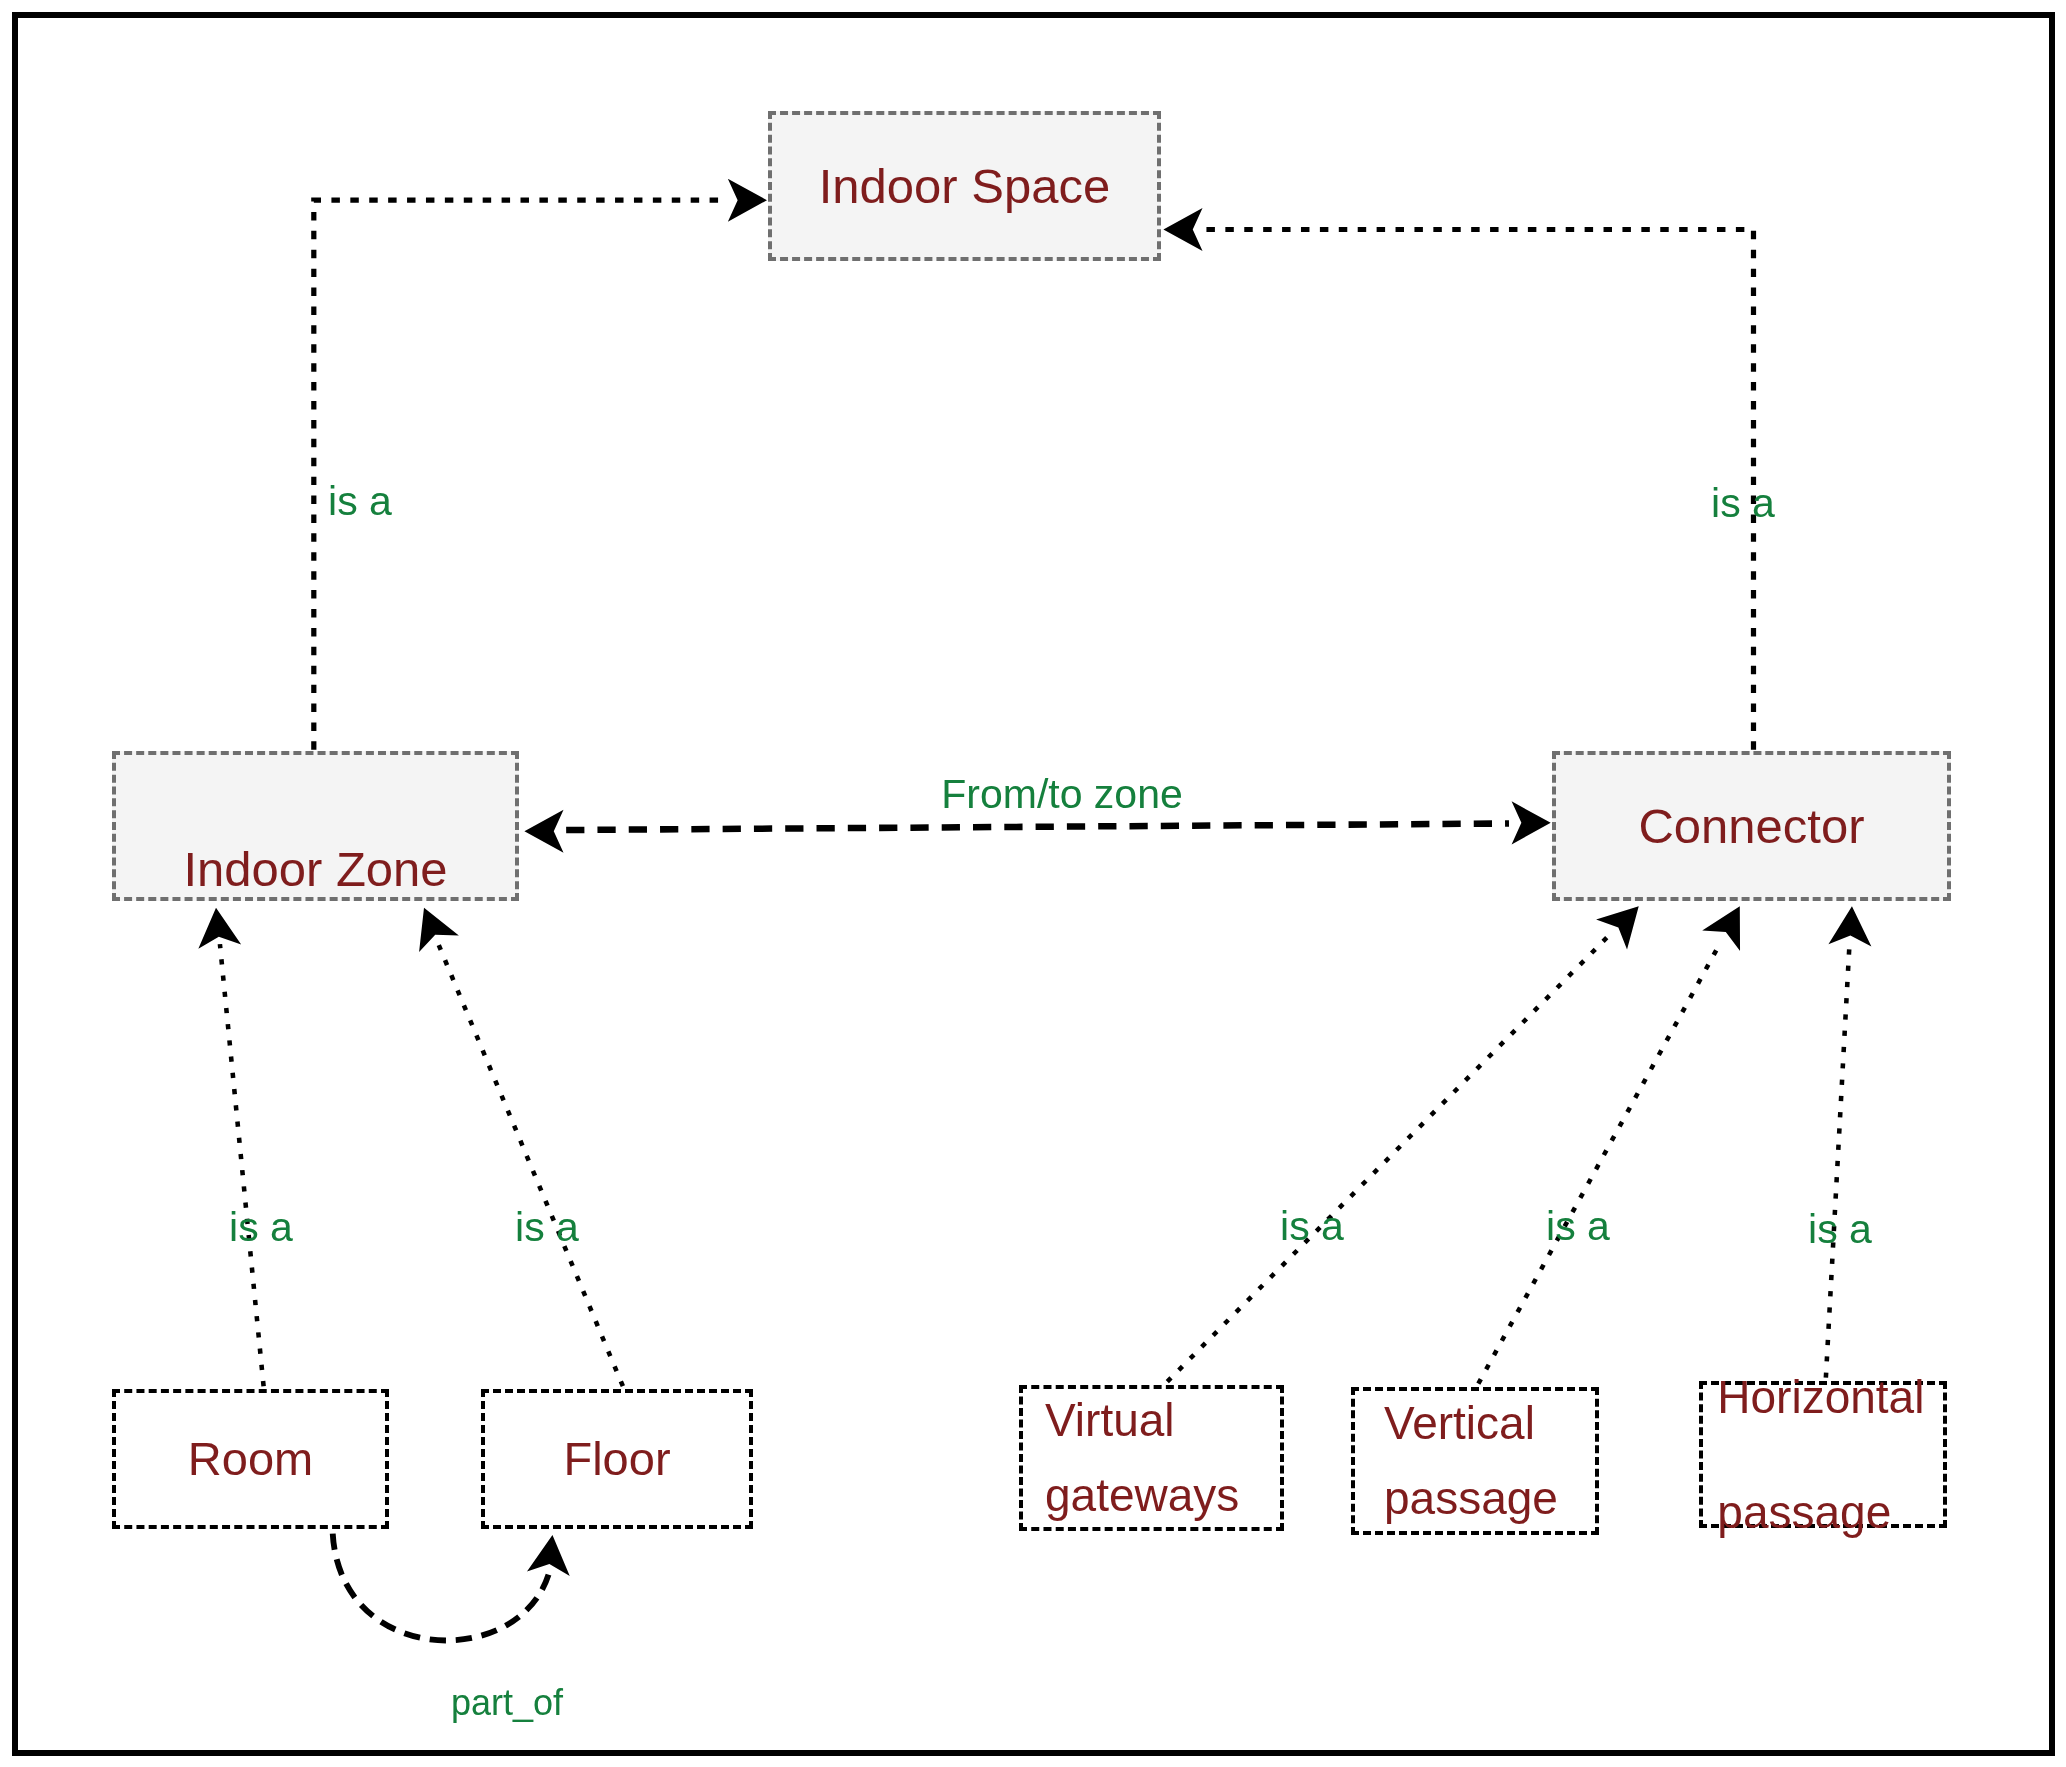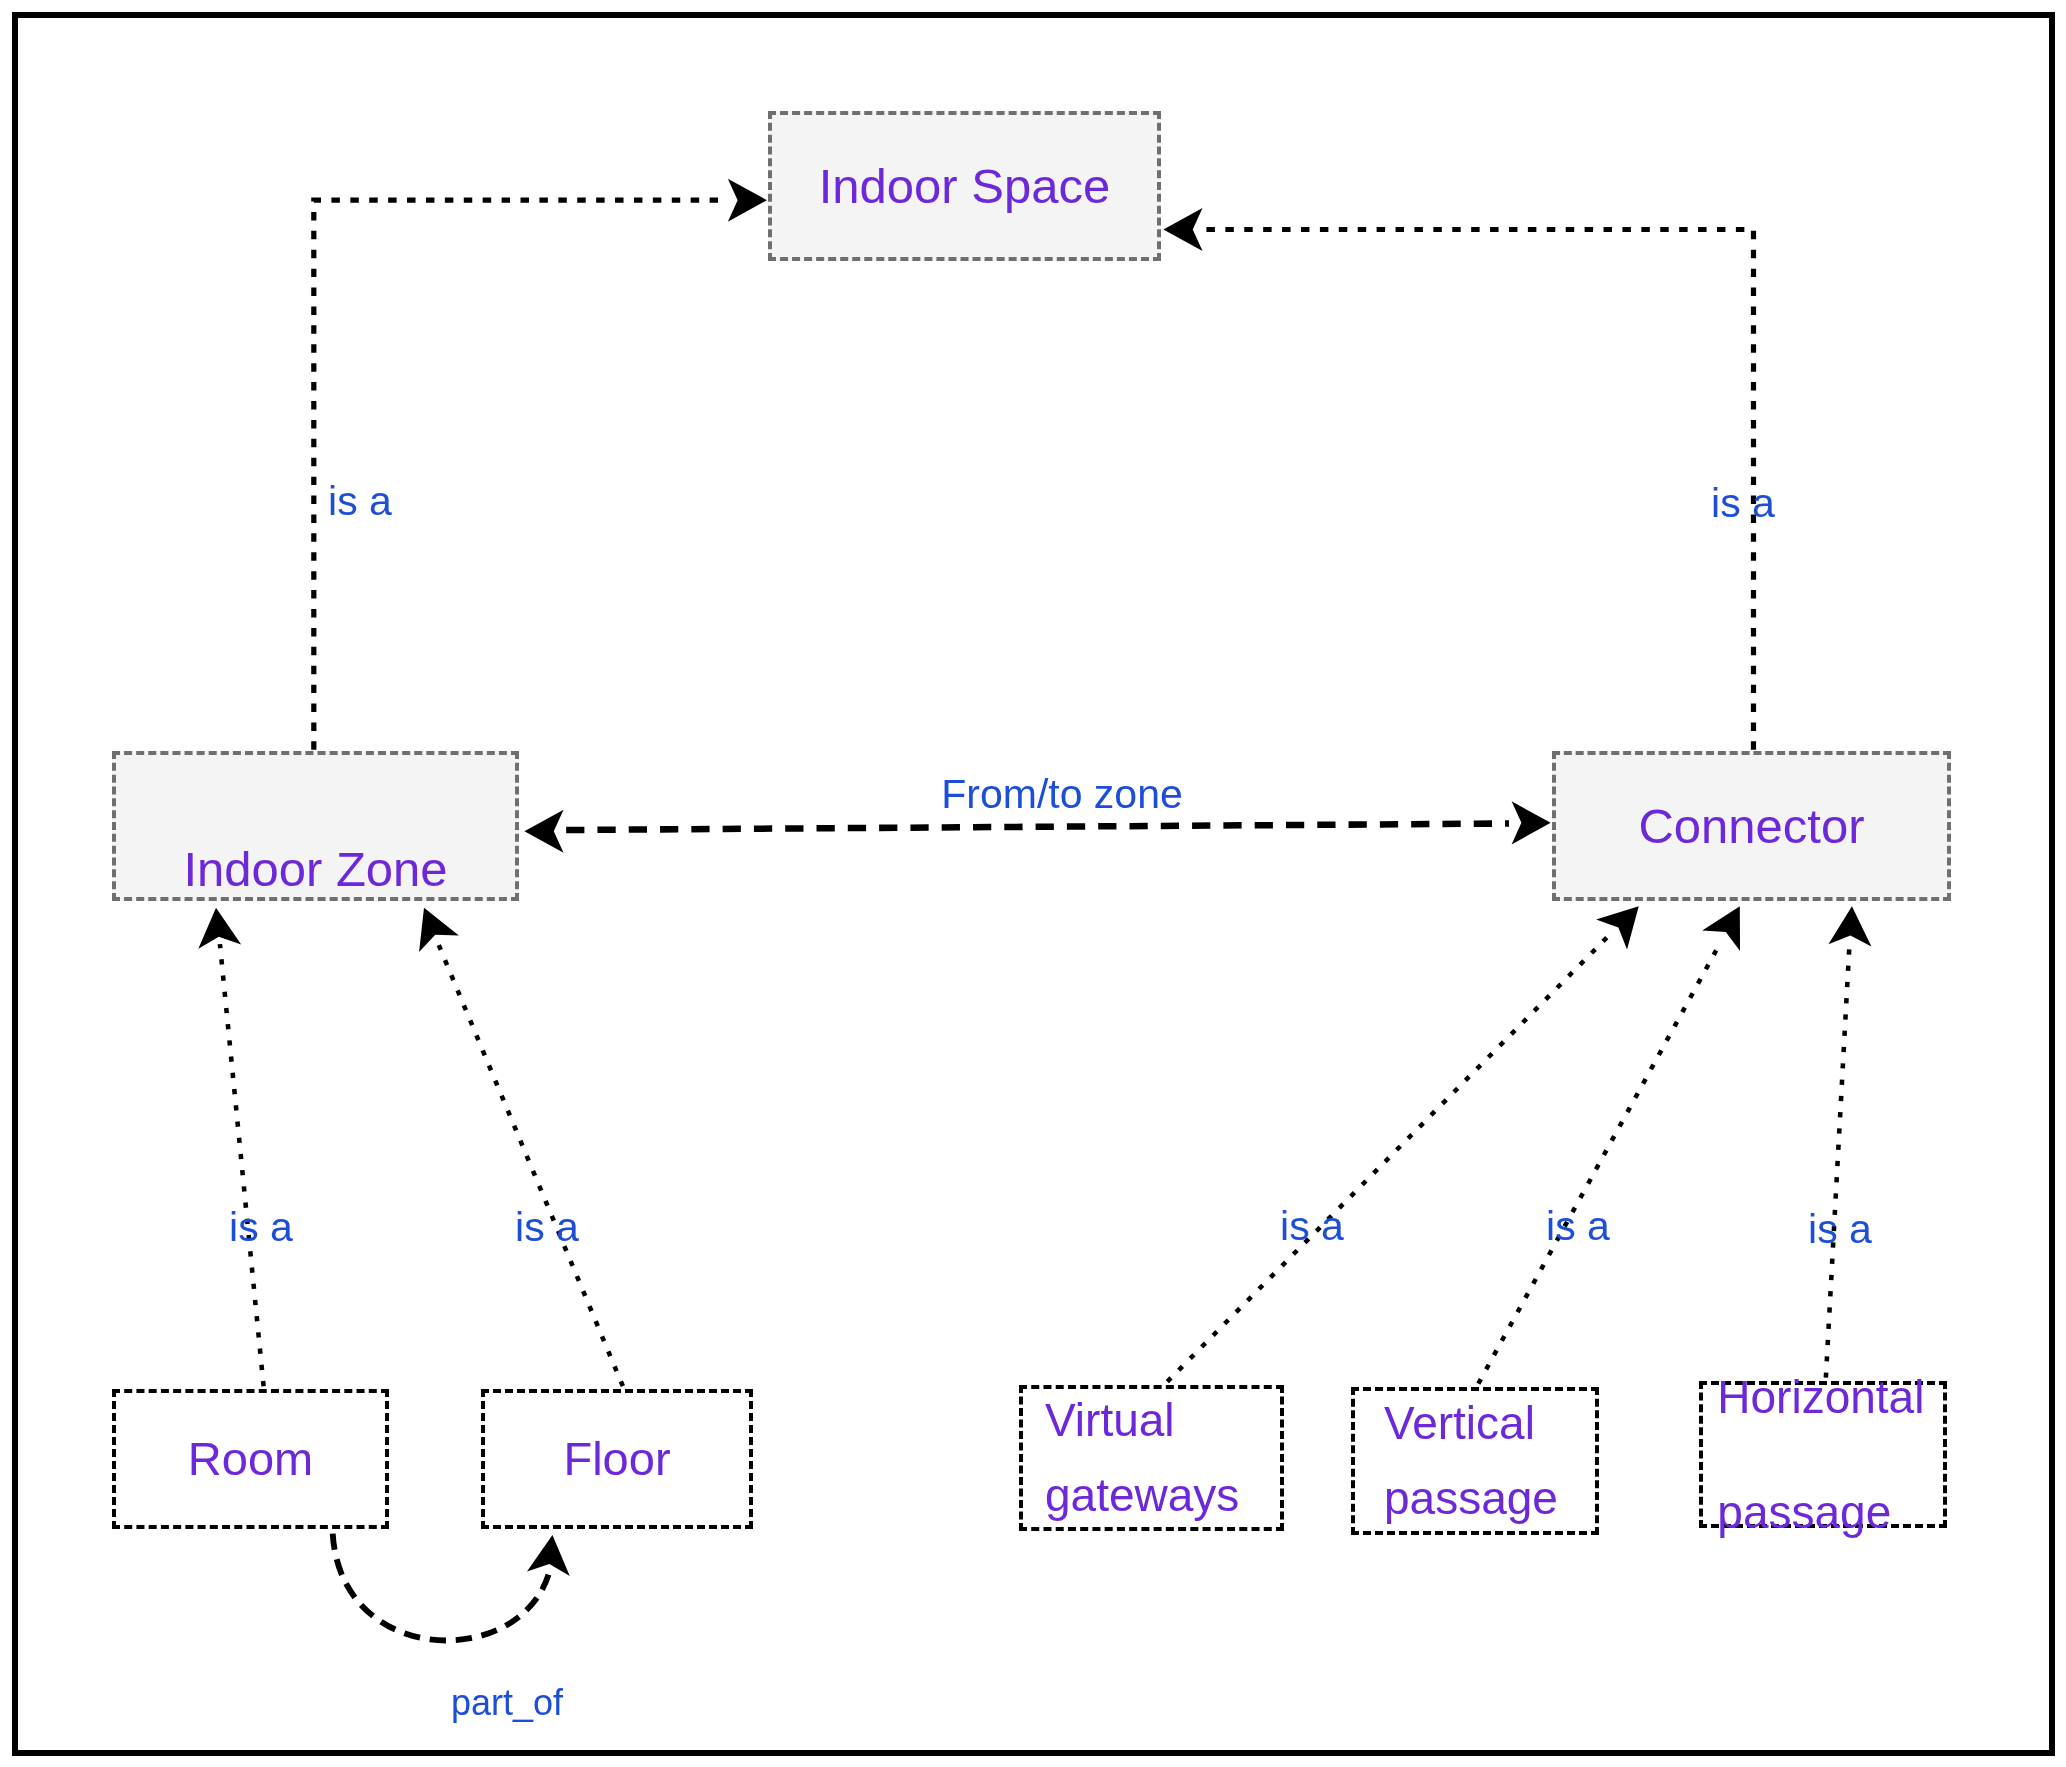--- a/index.html
+++ b/index.html
@@ -30,21 +30,21 @@
     top: 0;
     width: 2066px;
     height: 1767px;
   }
   .node {
     position: absolute;
     box-sizing: border-box;
     display: flex;
     align-items: center;
     justify-content: center;
-    color: #6d28d9;
+    color: #7f1d1d;
     font-size: 49px;
     line-height: 1.15;
     white-space: nowrap;
     letter-spacing: 0px;
   }
   .node--gray {
     background: #f4f4f4;
     border: 4.6px dashed #6f6f6f;
   }
   .node--outline {
@@ -58,21 +58,21 @@
     justify-content: center;
     font-size: 46px;
     line-height: 1.62;
     padding-left: 22px;
   }
   .node--twoline span { display: block; }
   .elabel {
     position: absolute;
     transform: translate(-50%, -50%);
     font-size: 41px;
-    color: #1d4ed8;
+    color: #15803d;
     white-space: nowrap;
   }
   .elabel--part-of {
     font-size: 36px;
     margin-top: 29px;
   }
 </style>
 </head>
 <body>
 

